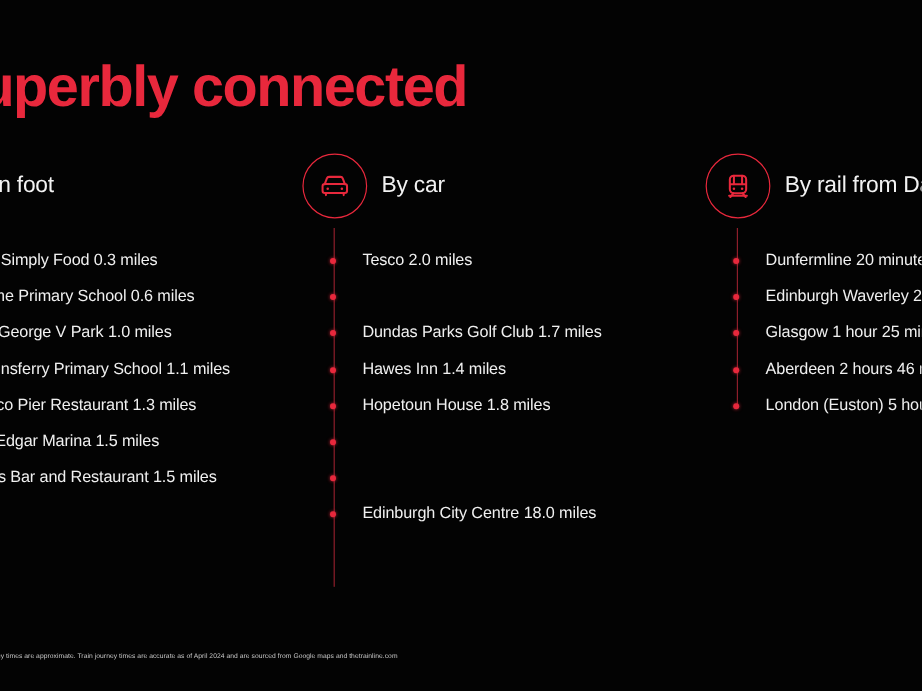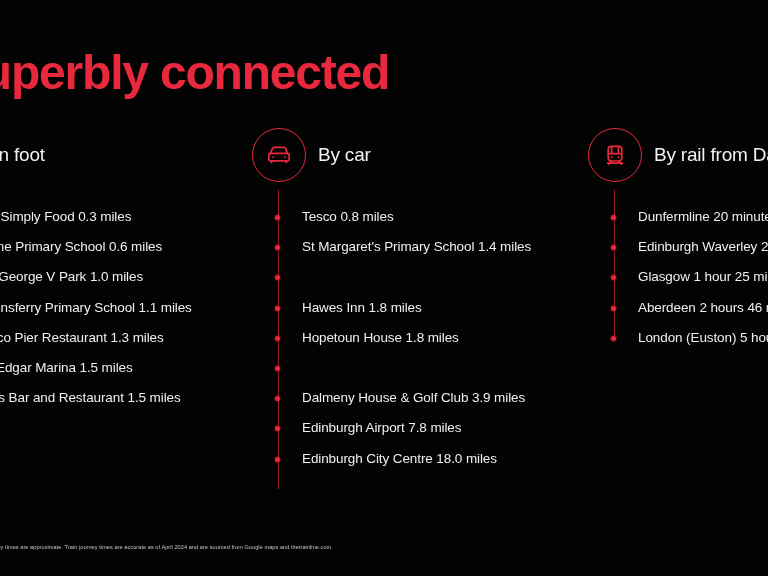--- a/index.html
+++ b/index.html
@@ -176,47 +176,42 @@
           <circle cx="9.1" cy="17.2" r="1.05" fill="#E8283C" stroke="none"></circle>
           <circle cx="20.9" cy="17.2" r="1.05" fill="#E8283C" stroke="none"></circle>
         </svg>
       </div>
       <div class="col-title">By car</div>
     </div>
     <div class="timeline">
       <div class="rail-line" style="height: 299.3px;"></div>
     <div class="item">
           <span class="dot"></span>
-          <span class="txt">Tesco 0.8 miles</span>
-        </div>
-        <div class="item">
-          <span class="dot"></span>
-          <span class="txt">St Margaret's Primary School 1.4 miles</span>
-        </div>
-        <div class="item">
-          <span class="dot"></span>
-        </div>
-        <div class="item">
-          <span class="dot"></span>
-          <span class="txt">Hawes Inn 1.8 miles</span>
+          <span class="txt">Tesco 2.0 miles</span>
+        </div>
+        <div class="item">
+          <span class="dot"></span>
+        </div>
+        <div class="item">
+          <span class="dot"></span>
+          <span class="txt">Dundas Parks Golf Club 1.7 miles</span>
+        </div>
+        <div class="item">
+          <span class="dot"></span>
+          <span class="txt">Hawes Inn 1.4 miles</span>
         </div>
         <div class="item">
           <span class="dot"></span>
           <span class="txt">Hopetoun House 1.8 miles</span>
         </div>
         <div class="item">
           <span class="dot"></span>
         </div>
         <div class="item">
           <span class="dot"></span>
-          <span class="txt">Dalmeny House &amp; Golf Club 3.9 miles</span>
-        </div>
-        <div class="item">
-          <span class="dot"></span>
-          <span class="txt">Edinburgh Airport 7.8 miles</span>
         </div>
         <div class="item">
           <span class="dot"></span>
           <span class="txt">Edinburgh City Centre 18.0 miles</span>
         </div>
       </div>
   </div>
 
   <div class="column" id="col-rail">
     <div class="col-head">

